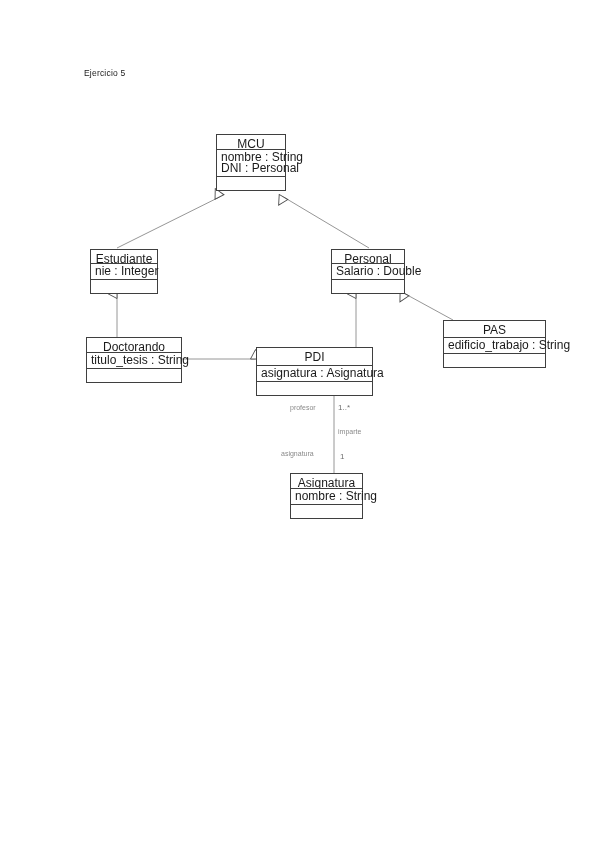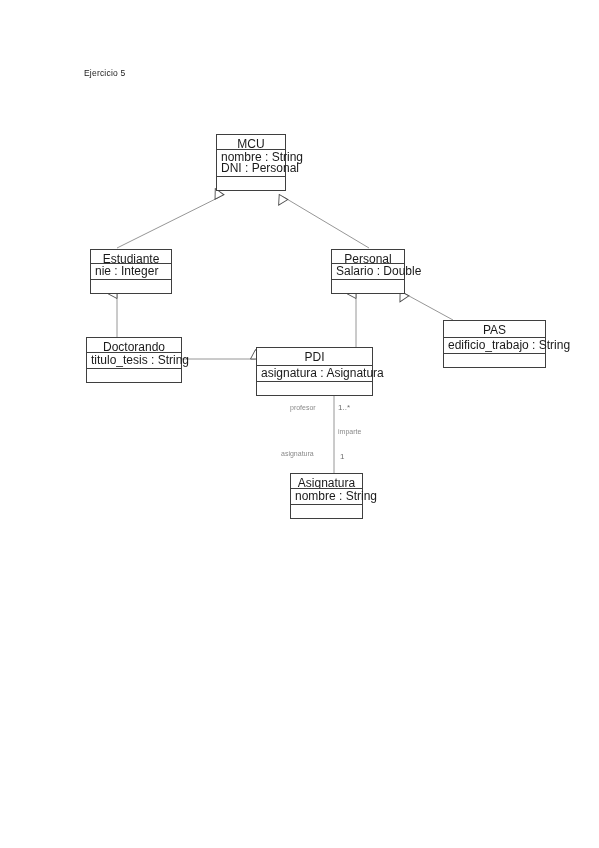--- a/index.html
+++ b/index.html
@@ -138,21 +138,21 @@
 
     <div class="uml-class" style="left:216px; top:134px; width:70px; height:57px;">
       <div class="uml-name">MCU</div>
       <div class="uml-attrs">
         <div class="uml-attr">nombre : String</div>
         <div class="uml-attr">DNI : Personal</div>
       </div>
       <div class="uml-ops"></div>
     </div>
 
-    <div class="uml-class" style="left:90px; top:249px; width:82px; height:45px;">
+    <div class="uml-class" style="left:90px; top:249px; width:68px; height:45px;">
       <div class="uml-name">Estudiante</div>
       <div class="uml-attrs">
         <div class="uml-attr">nie : Integer</div>
       </div>
       <div class="uml-ops"></div>
     </div>
 
     <div class="uml-class" style="left:331px; top:249px; width:74px; height:45px;justify-content:space-between;">
       <div class="uml-name">Personal</div>
       <div class="uml-attrs">

